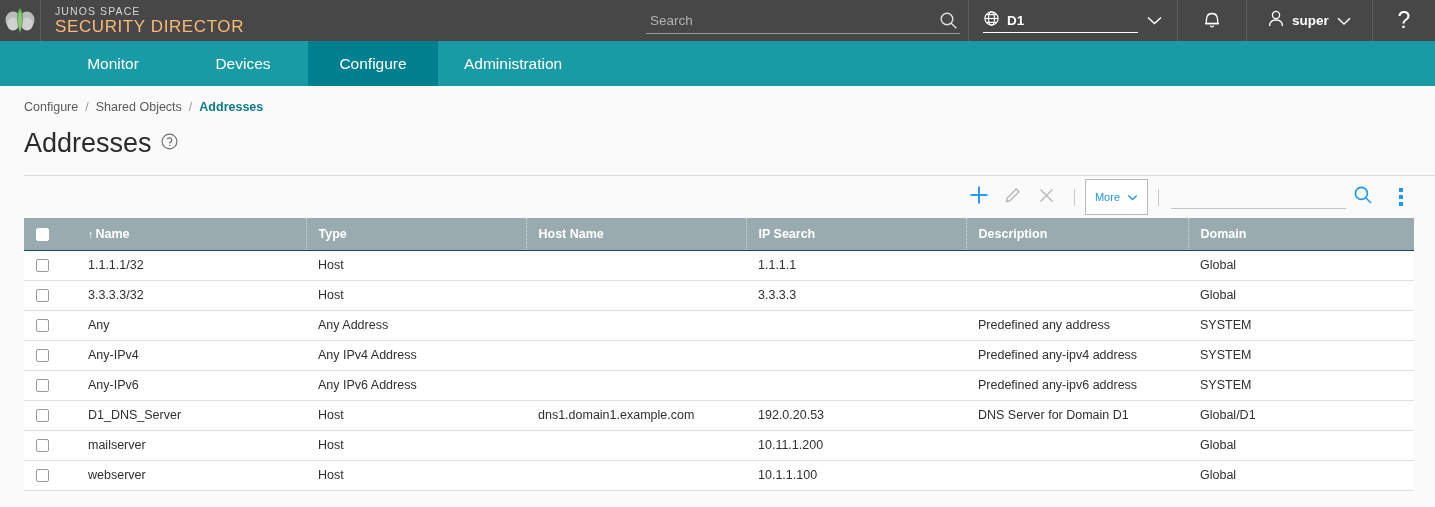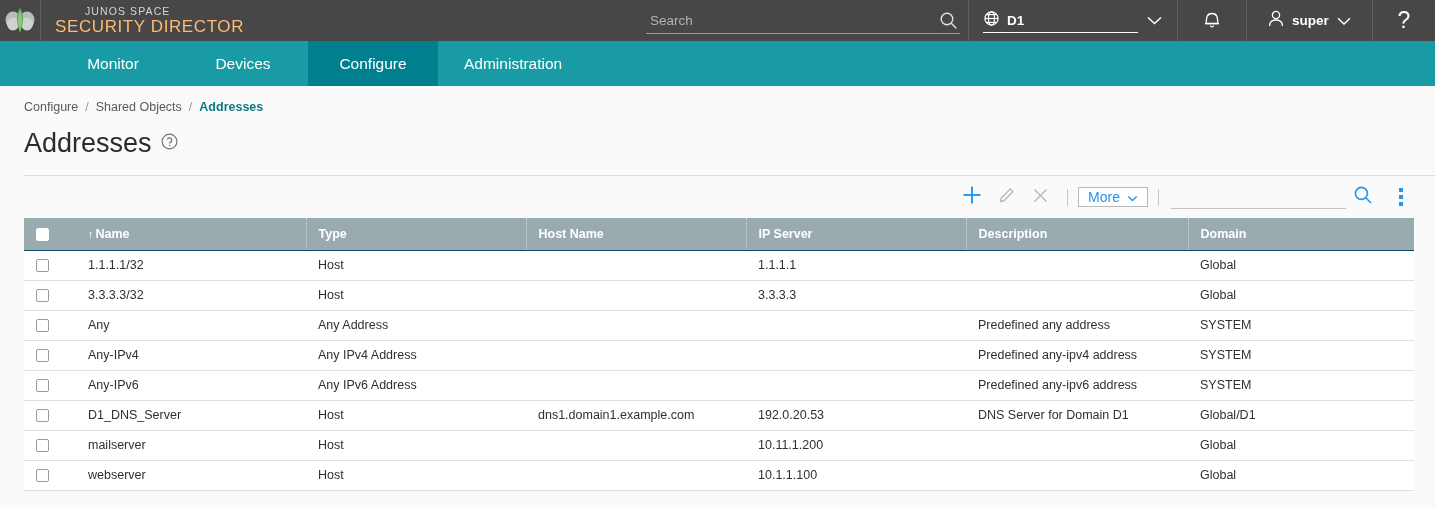--- a/index.html
+++ b/index.html
@@ -30,21 +30,20 @@
     display: flex; flex-direction: column; justify-content: center;
     padding-left: 14px;
     flex: 0 0 auto;
   }
   .brand-top {
     color: #d6d6d6;
     font-size: 10.5px;
     letter-spacing: 1.1px;
     line-height: 12px;
     text-transform: uppercase;
-    margin-left: 30px;
   }
   .brand-bottom {
     color: #fdba74;
     font-size: 17px;
     letter-spacing: 0.6px;
     line-height: 19px;
   }
 
   .topbar-spacer { flex: 1 1 auto; }
 
@@ -158,22 +157,22 @@
     width: 34px; height: 34px;
     display: flex; align-items: center; justify-content: center;
     cursor: pointer;
   }
   .tb-icon.disabled { cursor: default; }
   .tb-sep { width: 1px; height: 17px; background: #c8c8c8; margin: 0 10px; }
   .more-btn {
     border: 1px solid #b9b9b9;
     background: #ffffff;
     color: #2196f3;
-    font-size: 14px;
-    height: 20px;
+    font-size: 11px;
+    height: 36px;
     padding: 0 9px;
     display: flex; align-items: center; gap: 7px;
     cursor: pointer;
     font-family: "Liberation Sans", sans-serif;
   }
   .tb-search {
     width: 175px;
     border-bottom: 1px solid #c4c4c4;
     height: 23px;
     display: flex; align-items: center;
@@ -433,21 +432,21 @@
       <thead>
         <tr>
           <th class="cbcol">
             <span class="cb header-cb"></span>
           </th>
           <th>
             <span class="sort-arrow">↑</span><span>Name</span>
           </th>
           <th>Type</th>
           <th>Host Name</th>
-          <th>IP Server</th>
+          <th>IP Search</th>
           <th>Description</th>
           <th>Domain</th>
         </tr>
       </thead>
       <tbody>
         <tr>
           <td class="cbcol"><span class="cb"></span></td>
           <td>1.1.1.1/32</td>
           <td>Host</td>
           <td></td>

